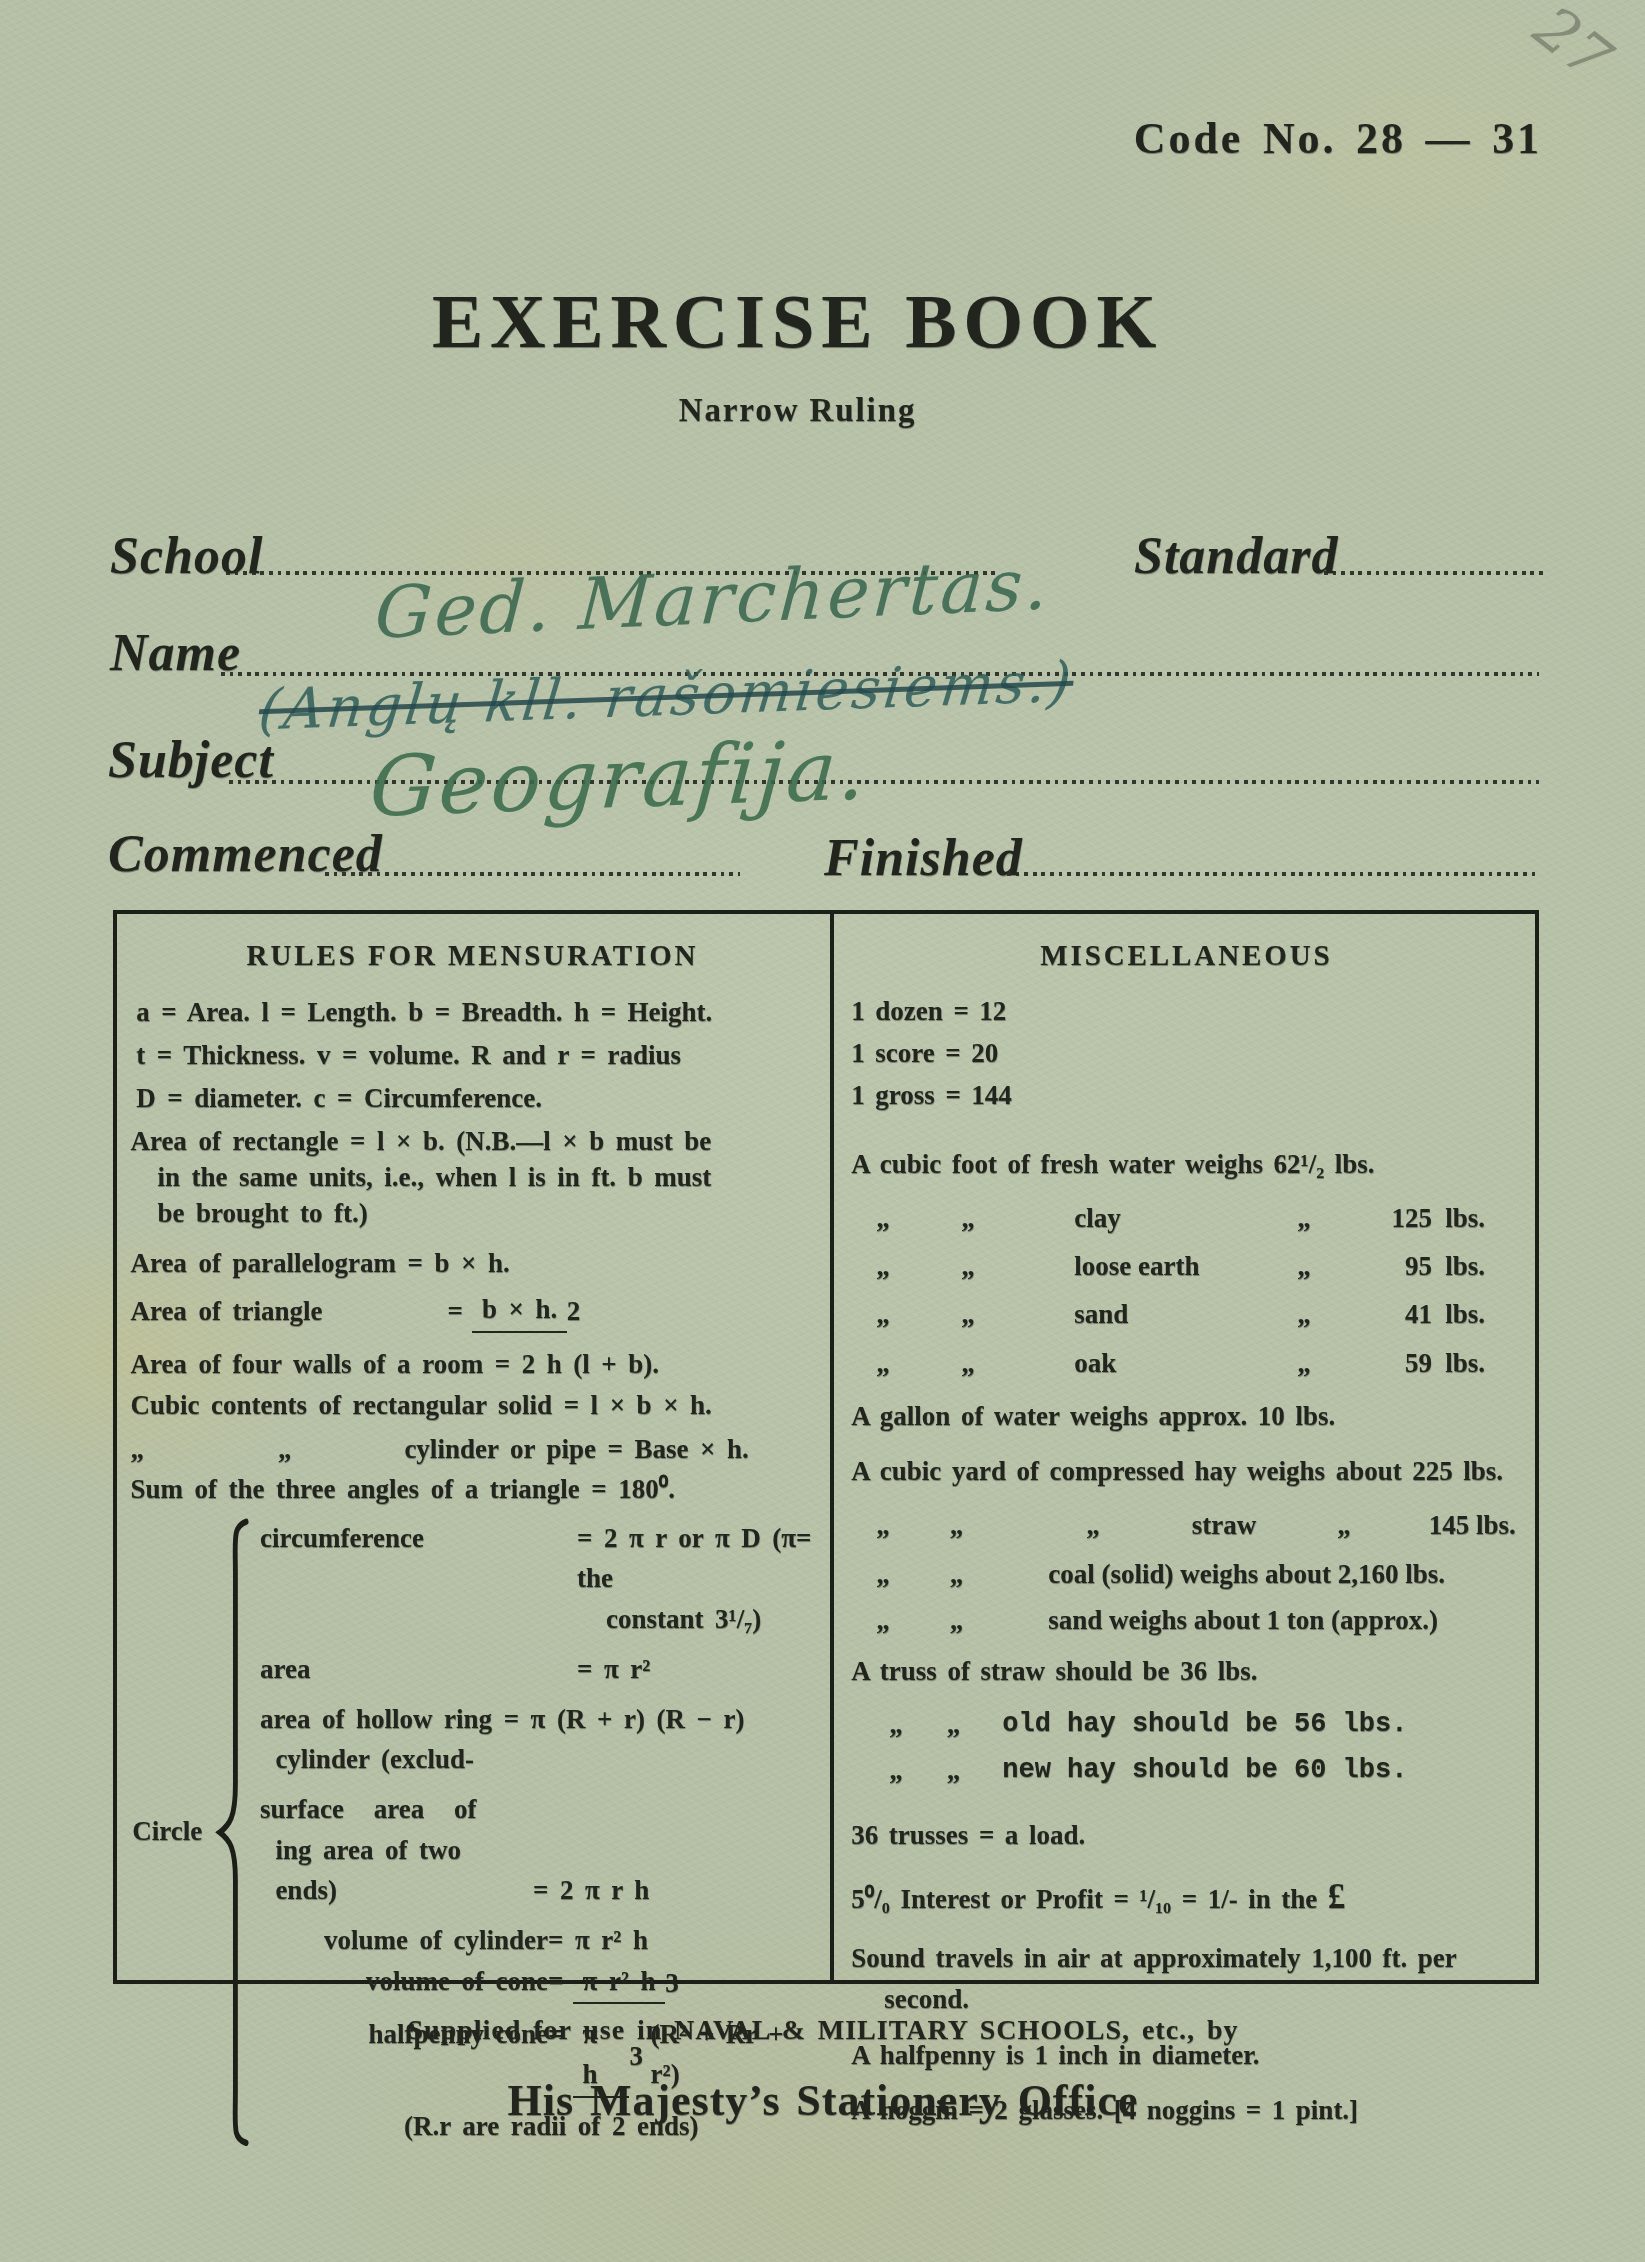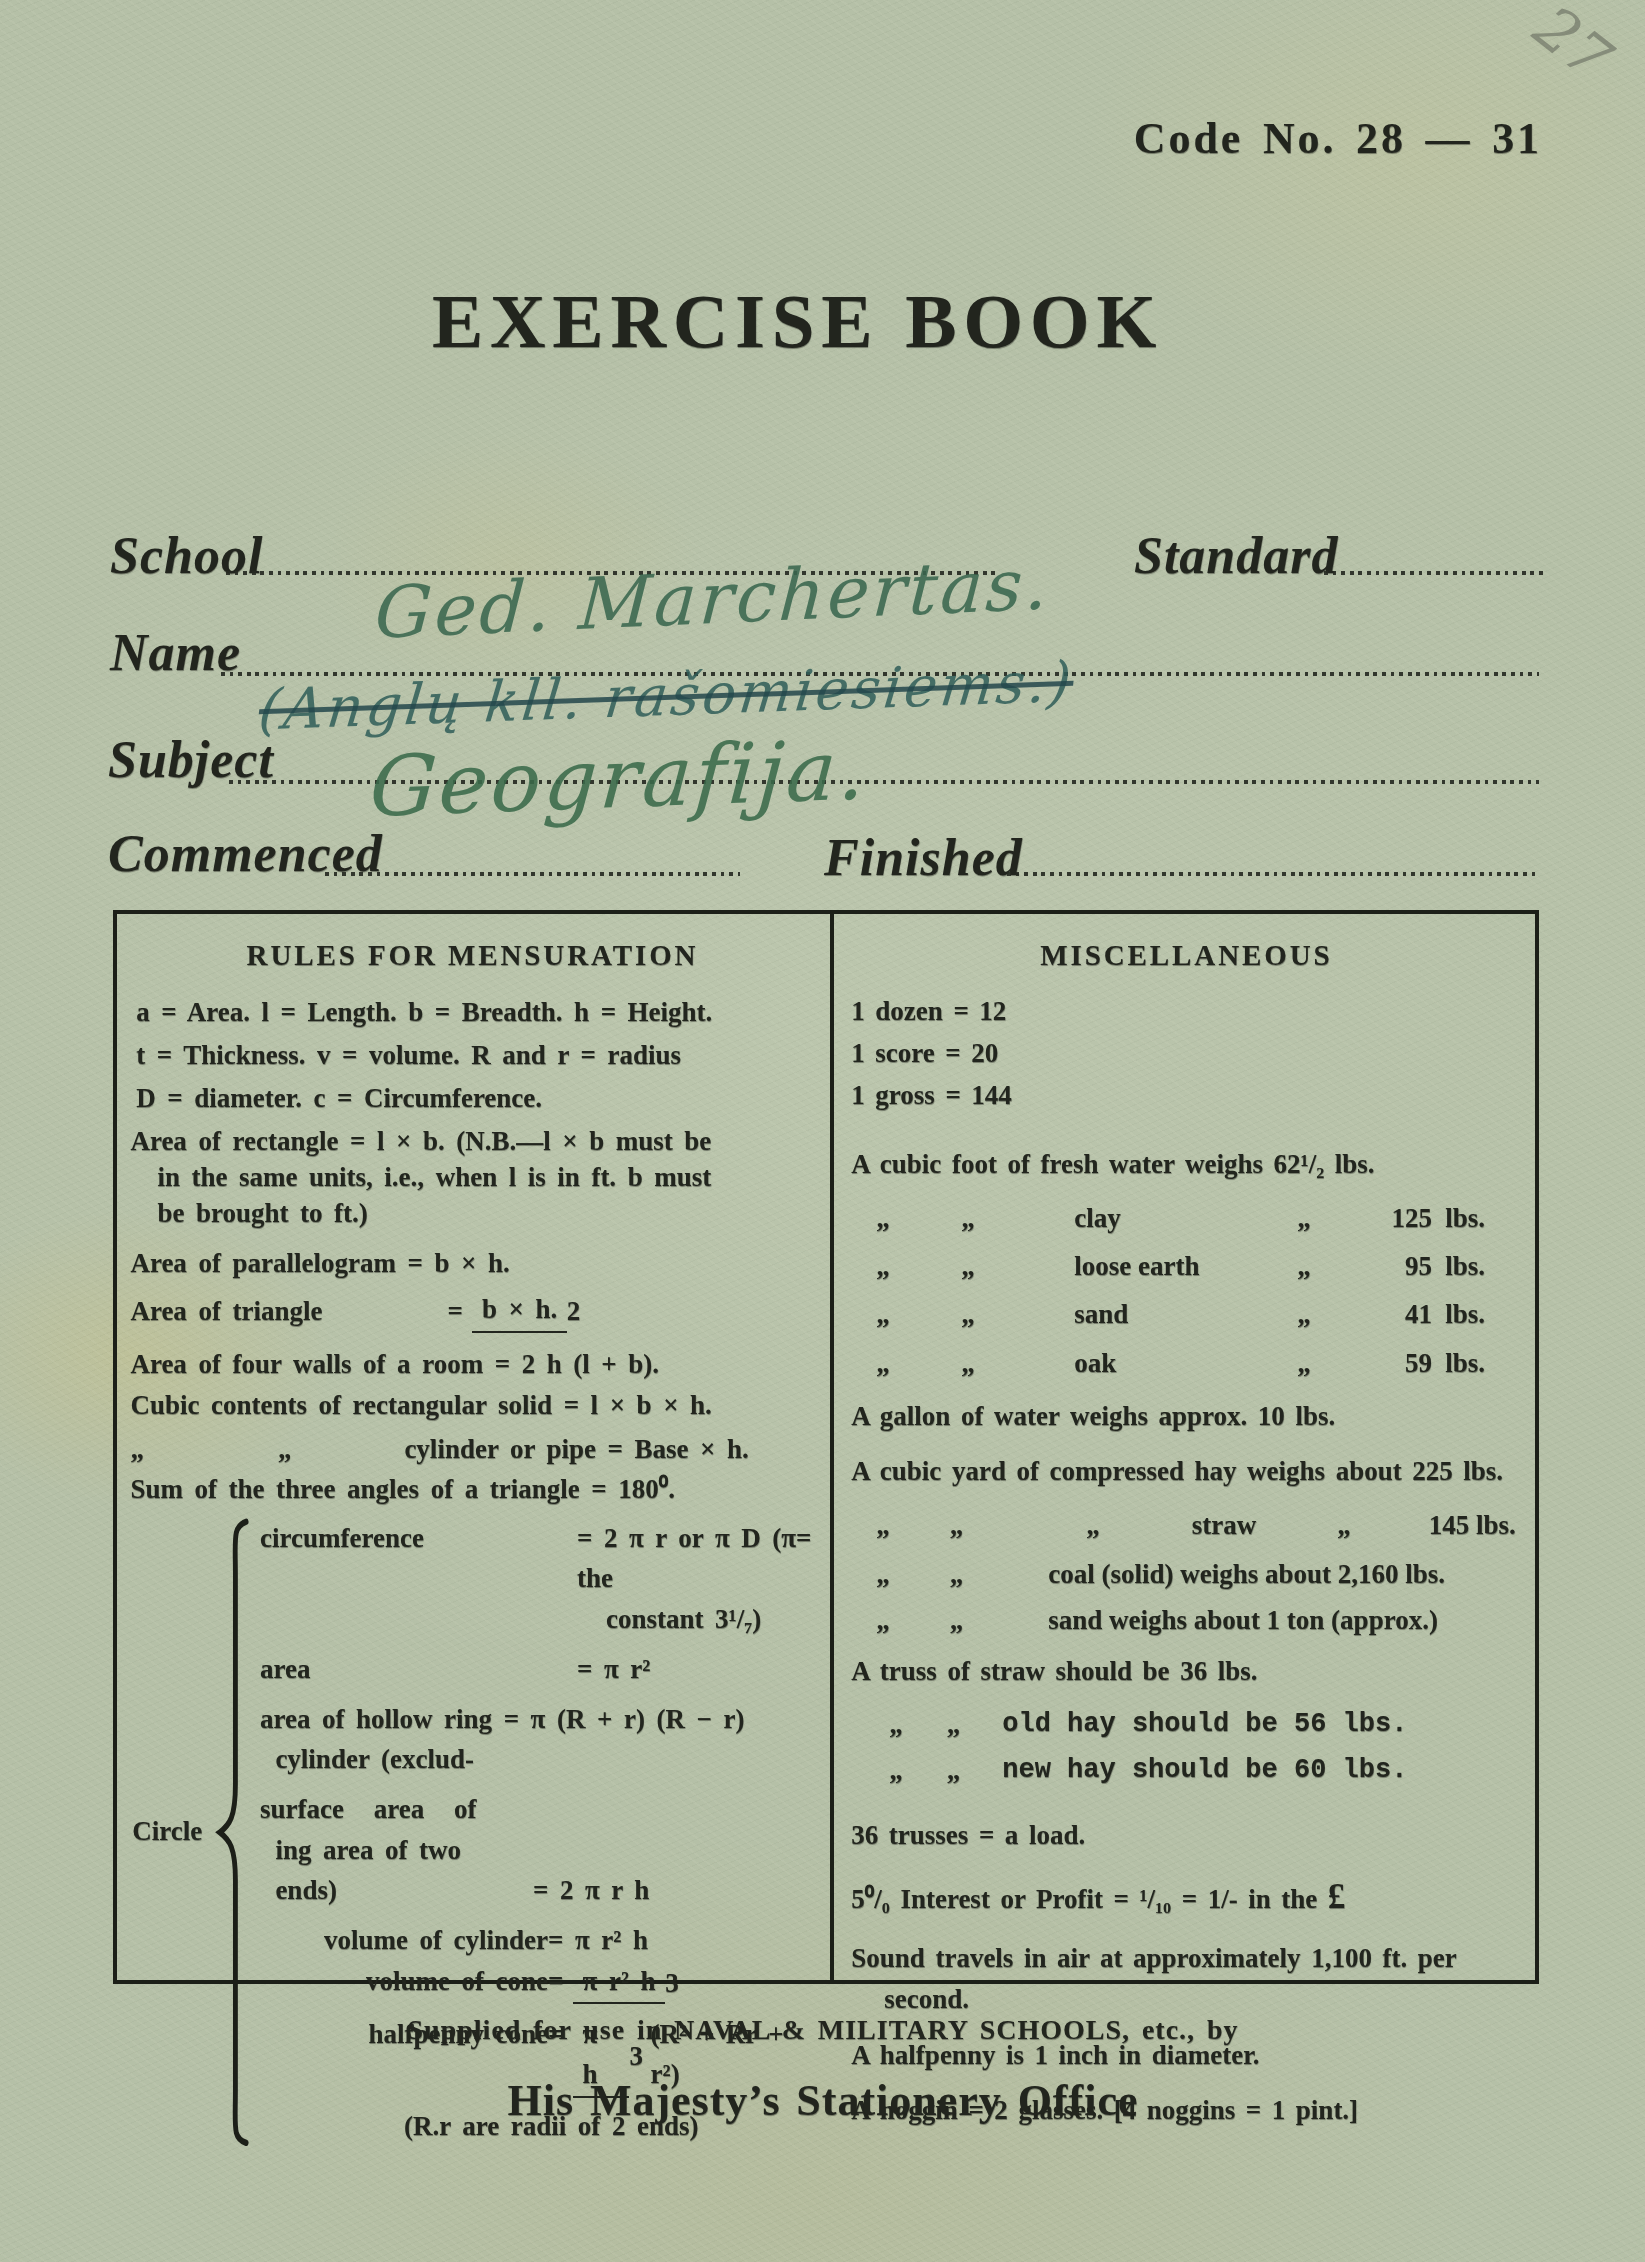--- a/index.html
+++ b/index.html
@@ -150,20 +150,21 @@
 </head>
 <body>
 
 <div class="page">
 
   <div class="pencil-note">27</div>
 
   <div class="code-no ink">Code No. 28 — 31</div>
 
   <div class="title ink">EXERCISE BOOK</div>
+  <div class="subtitle ink">Narrow Ruling</div>
 
   <div class="flabel ink" style="left:110px; top:526px;">School</div>
   <div class="dotline" style="left:226px; top:571px; width:769px;"></div>
   <div class="flabel ink" style="left:1134px; top:526px;">Standard</div>
   <div class="dotline" style="left:1324px; top:571px; width:219px;"></div>
 
   <div class="flabel ink" style="left:110px; top:623px;">Name</div>
   <div class="dotline" style="left:221px; top:672px; width:1318px;"></div>
   <div class="hand hand-name">Ged. Marchertas.</div>
 

